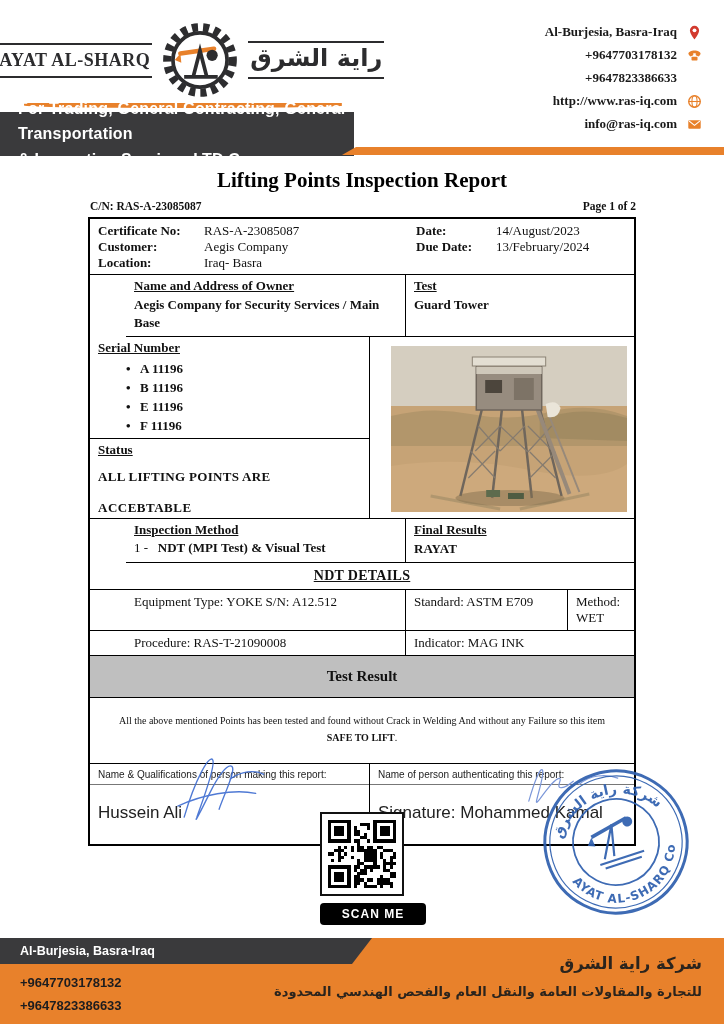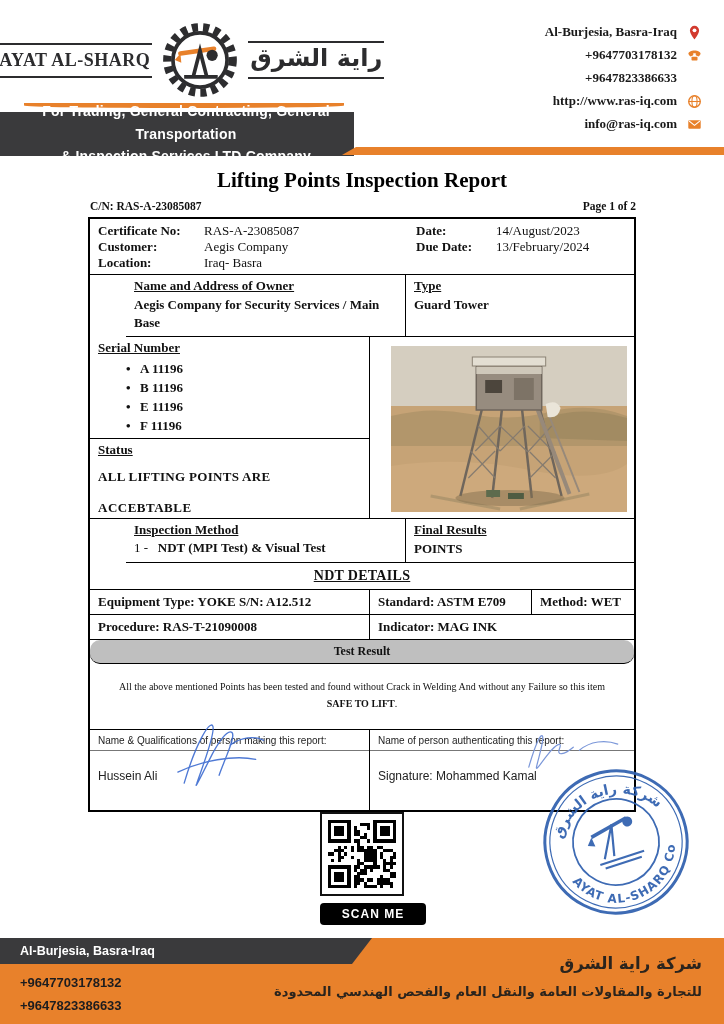--- a/index.html
+++ b/index.html
@@ -6,21 +6,21 @@
   html,body{width:724px;height:1024px;}
   body{background:#fff;font-family:"Liberation Serif",serif;color:#111;position:relative;overflow:hidden;}
   .page{position:absolute;inset:0;background:#fff;}
 
   
   .logo{position:absolute;left:14px;top:12px;width:340px;height:96px;display:flex;align-items:center;justify-content:center;gap:6px;}
   .logo-en{font-weight:bold;font-size:18px;letter-spacing:.5px;color:#2c2c2e;border-top:2px solid #2c2c2e;border-bottom:2px solid #2c2c2e;padding:5px 2px;white-space:nowrap;}
   .logo-ar{font-family:"DejaVu Sans",sans-serif;font-weight:bold;font-size:24px;color:#2c2c2e;border-top:2px solid #2c2c2e;border-bottom:2px solid #2c2c2e;padding:1px 2px 5px;white-space:nowrap;direction:rtl;}
   .logo-gear{width:84px;height:84px;flex:0 0 auto;}
   .logo-swoosh{position:absolute;left:10px;right:10px;bottom:0;height:5px;background:#E8812B;border-radius:0 0 100% 100%;}
-  .tagline{position:absolute;left:0;top:112px;width:354px;height:44px;background:#3a3a3c;color:#fff;font-family:"Liberation Sans",sans-serif;font-weight:bold;font-size:14px;display:flex;flex-direction:column;justify-content:center;padding-left:18px;line-height:1.6;letter-spacing:.2px;text-align:center;}
+  .tagline{position:absolute;left:0;top:112px;width:354px;height:44px;background:#3a3a3c;color:#fff;font-family:"Liberation Sans",sans-serif;font-weight:bold;font-size:16px;display:flex;flex-direction:column;justify-content:center;padding-left:18px;line-height:1.6;letter-spacing:.2px;}
   .divider-orange{position:absolute;left:342px;top:147px;width:382px;height:8px;background:#E8812B;clip-path:polygon(14px 0,100% 0,100% 100%,0 100%);}
   .contacts{position:absolute;top:24px;right:22px;display:flex;flex-direction:column;gap:7px;}
   .contact-row{display:flex;align-items:center;justify-content:flex-end;gap:9px;font-weight:bold;font-size:13px;color:#1a1a1a;}
   .contact-icon{width:16px;height:16px;display:flex;align-items:center;justify-content:center;}
   .contact-icon svg{width:15px;height:15px;}
 
   
   .doc-title{position:absolute;top:168px;left:0;width:100%;text-align:center;font-size:21px;font-weight:bold;color:#000;}
   .meta-row{position:absolute;top:200px;left:90px;width:546px;display:flex;justify-content:space-between;font-weight:bold;font-size:11.5px;}
 
@@ -44,32 +44,32 @@
   .bullet-item{line-height:19px;}
   .bullet-item::before{content:"•";display:inline-block;width:14px;}
   .status-l1{font-weight:bold;margin-top:11px;letter-spacing:.3px;}
   .status-l2{font-weight:bold;margin-top:15px;letter-spacing:.5px;}
   .photo-cell{flex:1;padding:9px 7px 6px 21px;}
   .photo-cell svg{width:100%;height:100%;display:block;}
   .method{height:44px;}
   .mval{margin-top:2px;}
   .mval b{font-weight:bold;}
   .ndt{text-align:center;font-weight:bold;text-decoration:underline;padding:5px 0;font-size:14px;letter-spacing:.3px;}
-  .three{display:flex;font-weight:bold;}
+  .three{display:flex;font-weight:normal;padding-left:36px;}
   .c1{flex:0 0 280px;border-right:1.5px solid #000;padding:4px 8px;}
   .c2{flex:0 0 162px;border-right:1.5px solid #000;padding:4px 8px;}
   .c3{flex:1;padding:4px 8px;}
   .c2w{flex:1;border-right:none;padding:4px 8px;}
-  .tr-head{background:#BFBFBF;text-align:center;font-weight:bold;font-size:12px;padding:4px 0;border-radius:10px;}
+  .tr-head{background:#BFBFBF;text-align:center;font-weight:bold;font-size:15px;padding:12px 0;}
   .para{padding:15px 28px 17px;text-align:center;line-height:1.65;font-size:10px;}
   .signoff{display:flex;height:80px;}
   .so-left{flex:0 0 280px;border-right:1.5px solid #000;position:relative;padding:5px 8px;}
   .so-right{flex:1;position:relative;padding:5px 8px;}
   .so-label{font-family:"Liberation Sans",sans-serif;font-size:10px;border-bottom:1px solid #777;padding-bottom:4px;margin:0 -8px;padding-left:8px;padding-right:8px;color:#222;}
-  .so-name{font-family:"Liberation Sans",sans-serif;font-size:12px;margin-top:18px;color:#222;}
+  .so-name{font-family:"Liberation Sans",sans-serif;font-size:17px;margin-top:18px;color:#222;}
   .sig-left{position:absolute;left:64px;top:-32px;width:135px;height:110px;overflow:visible;}
   .sig-right{position:absolute;left:145px;top:-18px;width:115px;height:78px;overflow:visible;}
 
   
   .qr-wrap{position:absolute;left:320px;top:812px;width:106px;text-align:center;}
   .qr-box{width:84px;height:84px;border:2px solid #111;background:#fff;padding:6px;}
   .qr-box svg{width:100%;height:100%;display:block;}
   .qr-label{margin-top:7px;background:#000;color:#fff;font-family:"Liberation Sans",sans-serif;font-weight:bold;font-size:12px;padding:4px 0;border-radius:4px;letter-spacing:1px;}
   .stamp{position:absolute;left:540px;top:766px;width:152px;height:152px;transform:rotate(-18deg);opacity:.92;z-index:3;}
   .stamp svg{width:100%;height:100%;}
@@ -179,21 +179,21 @@
       <span></span>
       <span></span>
     </div>
 
     <div class="t-row two owner">
       <div class="cl">
         <div class="u">Name and Address of Owner</div>
         <div class="val-b">Aegis Company for Security Services / Main Base</div>
       </div>
       <div class="cr">
-        <div class="u">Type</div>
+        <div class="u">Test</div>
         <div class="val-b">Guard Tower</div>
       </div>
     </div>
 
     <div class="t-row sp">
       <div class="sp-left">
         <div class="serial-cell">
           <div class="u">Serial Number</div>
           <div class="bullets">
             <div class="bullet-item">A 11196</div>
@@ -252,21 +252,21 @@
     <div class="t-row two method">
       <div class="cl">
         <div class="u">Inspection Method</div>
         <div class="mval">
           <span>1 -</span>&nbsp;&nbsp;
           <b>NDT (MPI Test) &amp; Visual Test</b>
         </div>
       </div>
       <div class="cr">
         <div class="u">Final Results</div>
-        <div class="val-b">POINTS</div>
+        <div class="val-b">RAYAT</div>
       </div>
     </div>
 
     <div class="t-row ndt">NDT DETAILS</div>
 
     <div class="t-row three">
       <div class="c1">Equipment Type: YOKE S/N: A12.512</div>
       <div class="c2">Standard: ASTM E709</div>
       <div class="c3">Method: WET</div>
     </div>

